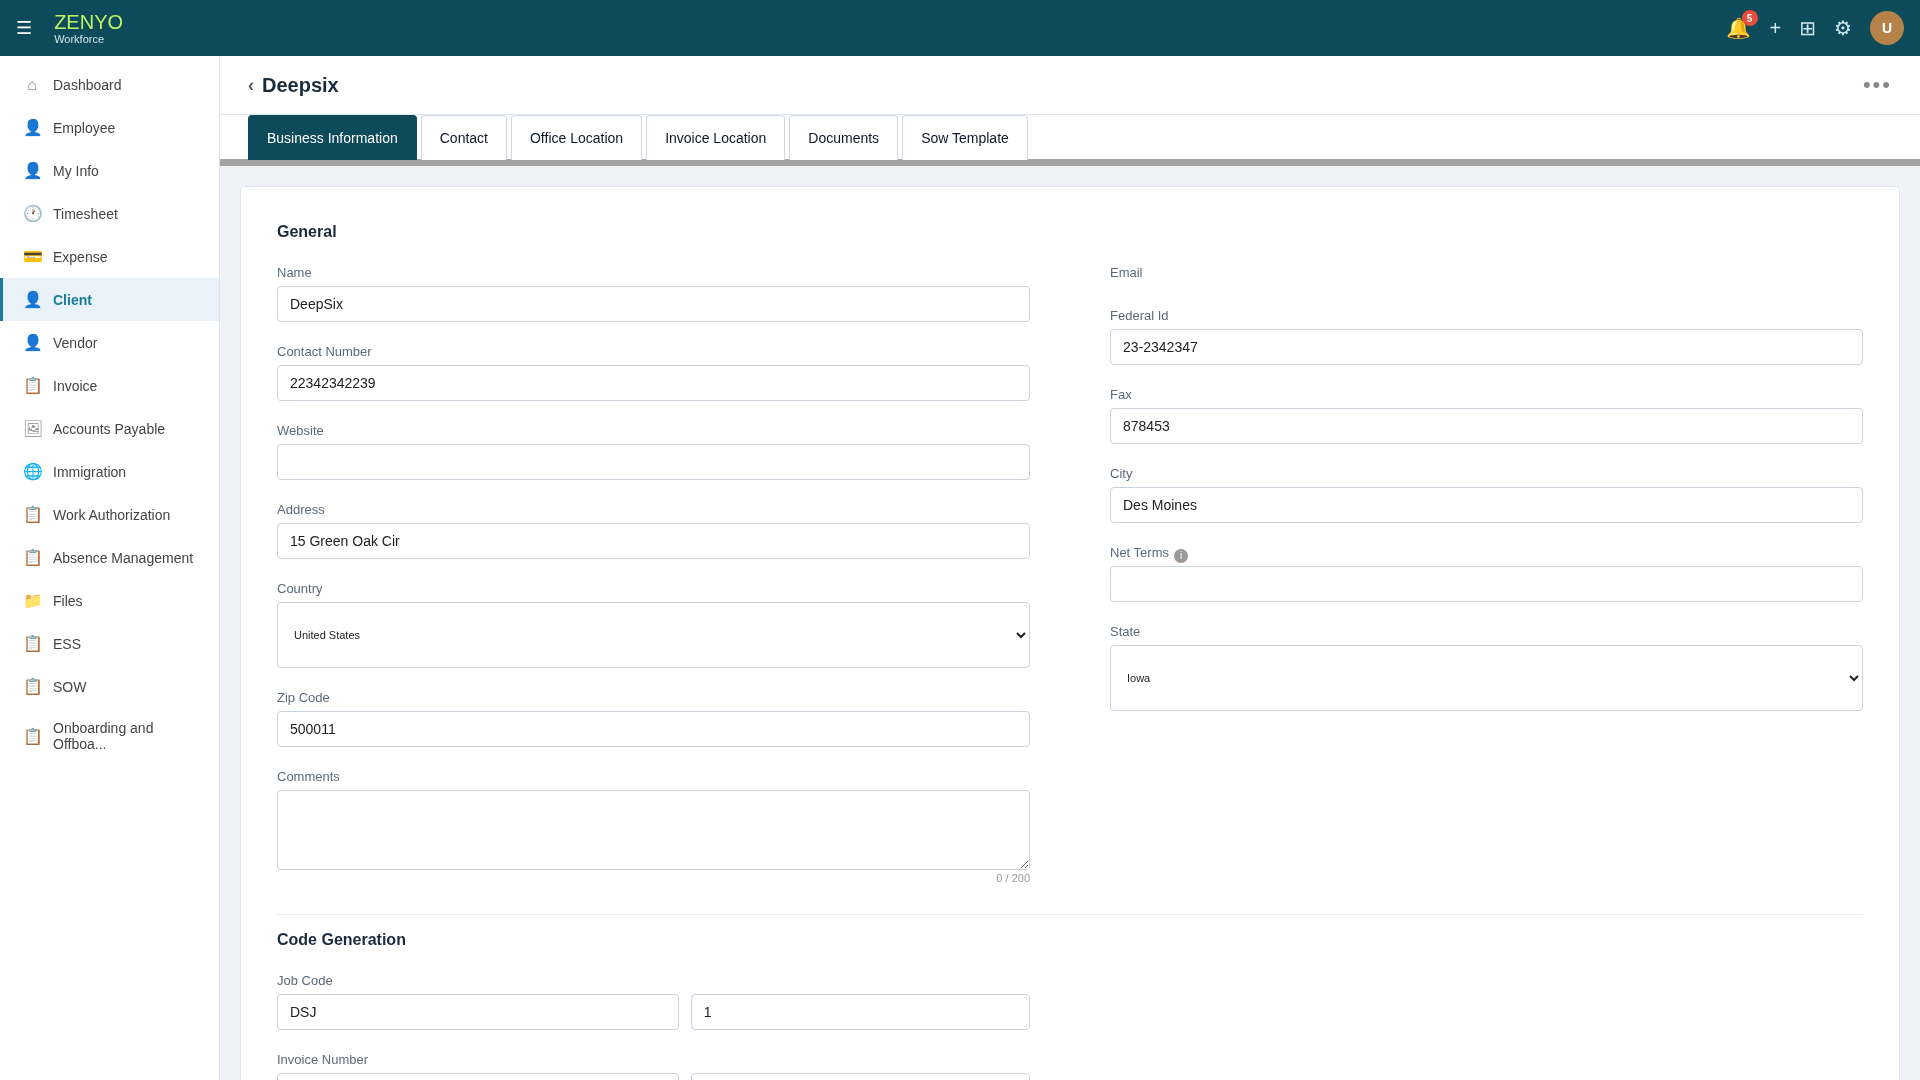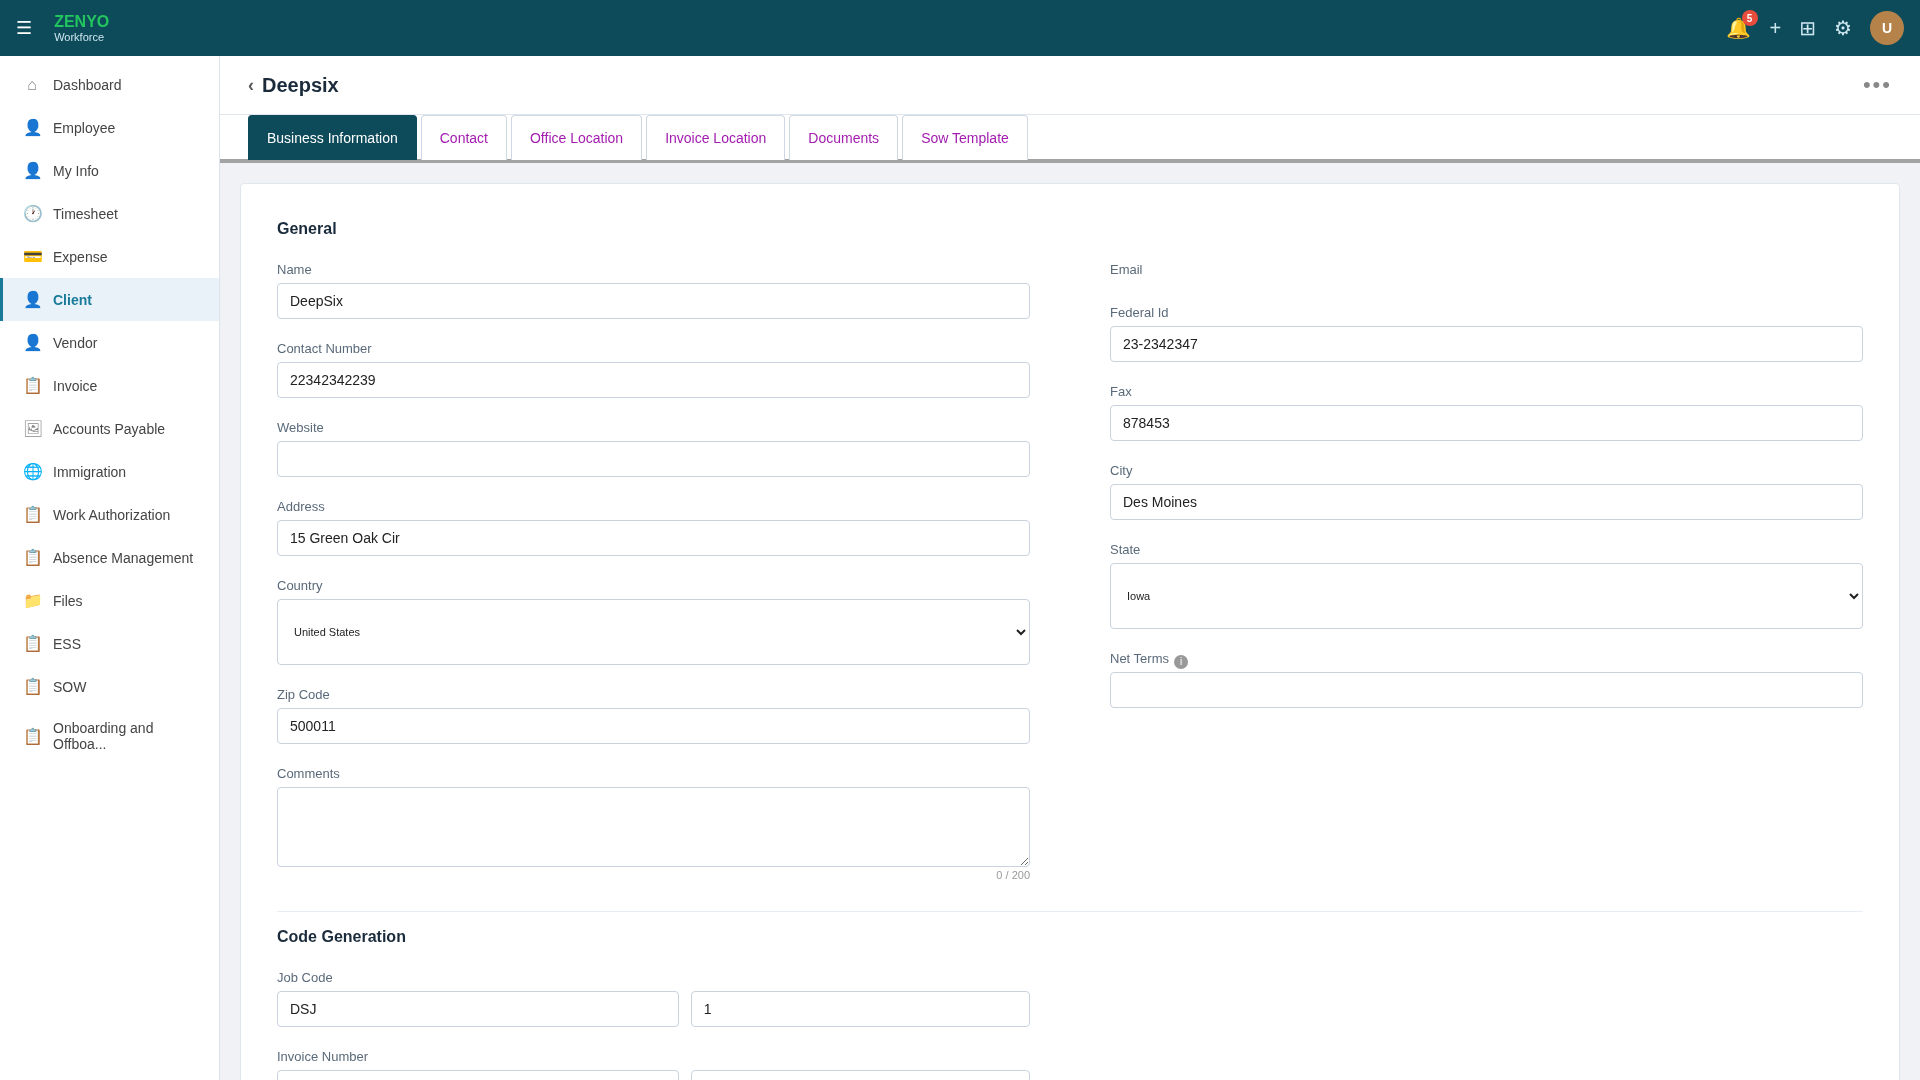--- a/index.html
+++ b/index.html
@@ -19,21 +19,21 @@
       align-items: center;
       gap: 10px;
       margin-right: auto;
     }
     .hamburger { color: #fff; font-size: 18px; cursor: pointer; margin-right: 12px; }
     .brand-logo {
       display: flex;
       flex-direction: column;
       line-height: 1.1;
     }
-    .brand-zenyo { color: #22c55e; font-weight: 700; font-size: 16px; }
+    .brand-zenyo { color: #bef264; font-weight: 400; font-size: 20px; }
     .brand-workforce { color: #cde7ef; font-size: 11px; }
     .navbar-actions { display: flex; align-items: center; gap: 18px; }
     .nav-icon { color: #cde7ef; font-size: 20px; cursor: pointer; position: relative; }
     .badge {
       position: absolute;
       top: -6px; right: -6px;
       background: #e74c3c;
       color: #fff;
       font-size: 10px;
       border-radius: 50%;
@@ -110,33 +110,33 @@
       color: #1a2b3c;
       cursor: pointer;
     }
     .back-arrow { color: #555; font-size: 18px; }
     .more-btn { color: #888; font-size: 22px; cursor: pointer; letter-spacing: 2px; }
 
     
     .tabs-bar {
       background: #fff;
       padding: 0 28px;
-      border-bottom: 4px solid #a3a3a3;
+      border-bottom: 7px solid #a3a3a3;
       display: flex;
       gap: 4px;
     }
     .tab-btn {
       padding: 14px 18px;
       font-size: 14px;
       border: 1px solid #d0d8e4;
       border-bottom: none;
       border-radius: 4px 4px 0 0;
       cursor: pointer;
       background: #fff;
-      color: #a21caf;
+      color: #0f172a;
       margin-bottom: -1px;
     }
     .tab-btn.active {
       background: #0d4a5a;
       color: #fff;
       border-color: #0d4a5a;
     }
 
     
     .form-card {
@@ -423,35 +423,35 @@
             <label class="field-label">Fax</label>
             <input type="text" class="field-input" value="878453" style="">
           </div>
 
           <div class="form-field">
             <label class="field-label">City</label>
             <input type="text" class="field-input" value="Des Moines" style="">
           </div>
 
           <div class="form-field">
+            <div class="label-with-info">
+              <label class="field-label">Net Terms</label>
+              <span class="info-icon">i</span>
+            </div>
+            <input type="text" class="field-input" style="">
+          </div>
+
+          <div class="form-field">
             <label class="field-label">State</label>
             <select class="field-select">
               <option>Iowa</option>
               <option>Illinois</option>
               <option>Indiana</option>
               <option>Idaho</option>
             </select>
-          </div>
-
-          <div class="form-field">
-            <div class="label-with-info">
-              <label class="field-label">Net Terms</label>
-              <span class="info-icon">i</span>
-            </div>
-            <input type="text" class="field-input" style="">
           </div>
 
         </div>
       </div>
 
       <div class="code-section">
         <hr class="divider-line">
         <div class="section-title">Code Generation</div>
 
         <div class="form-grid">

